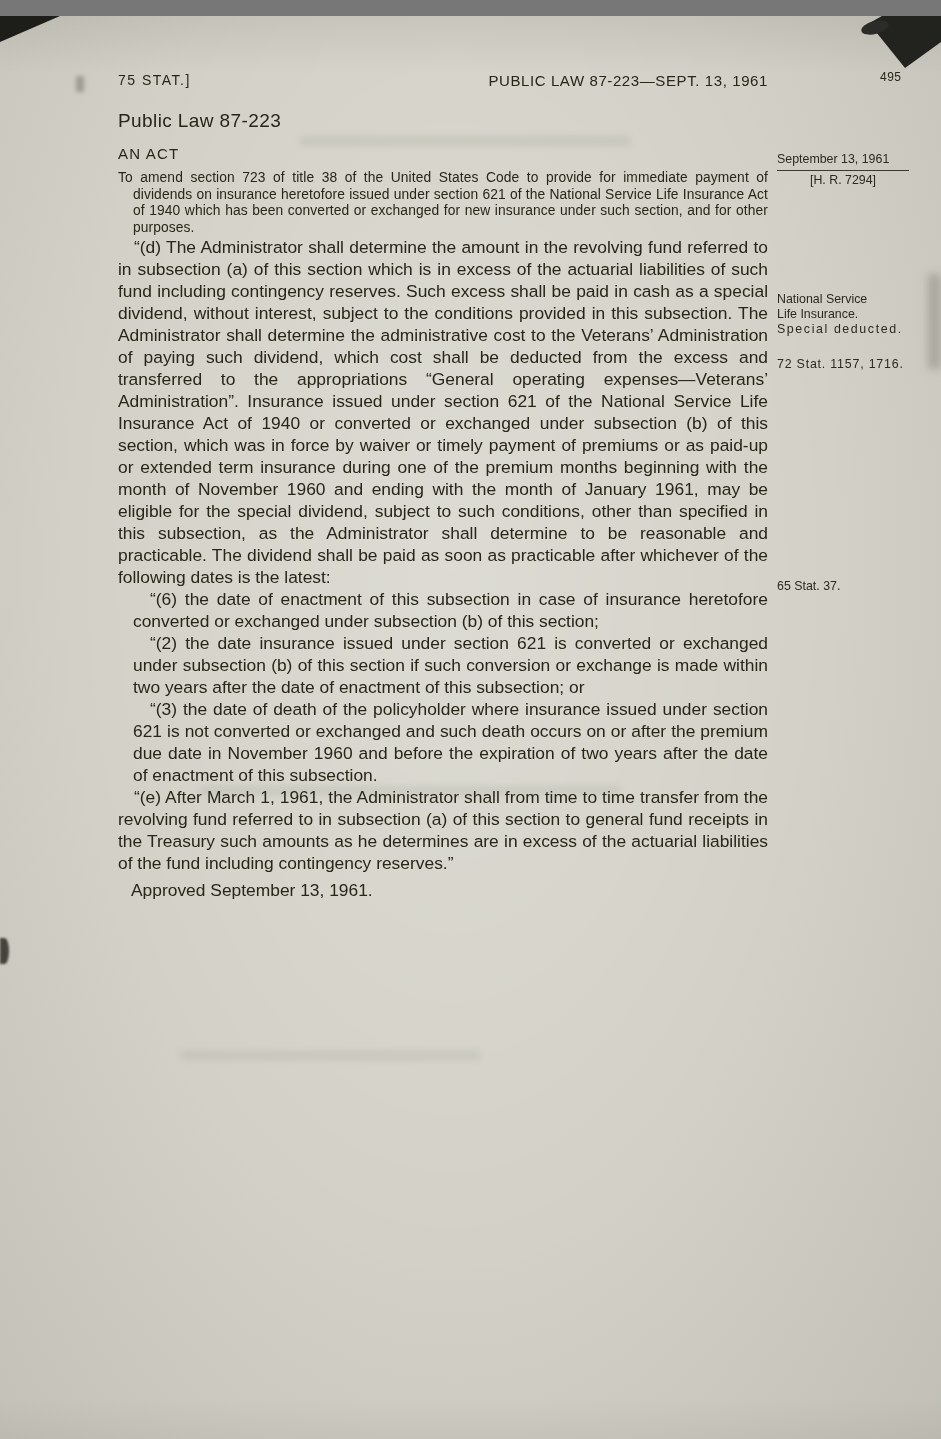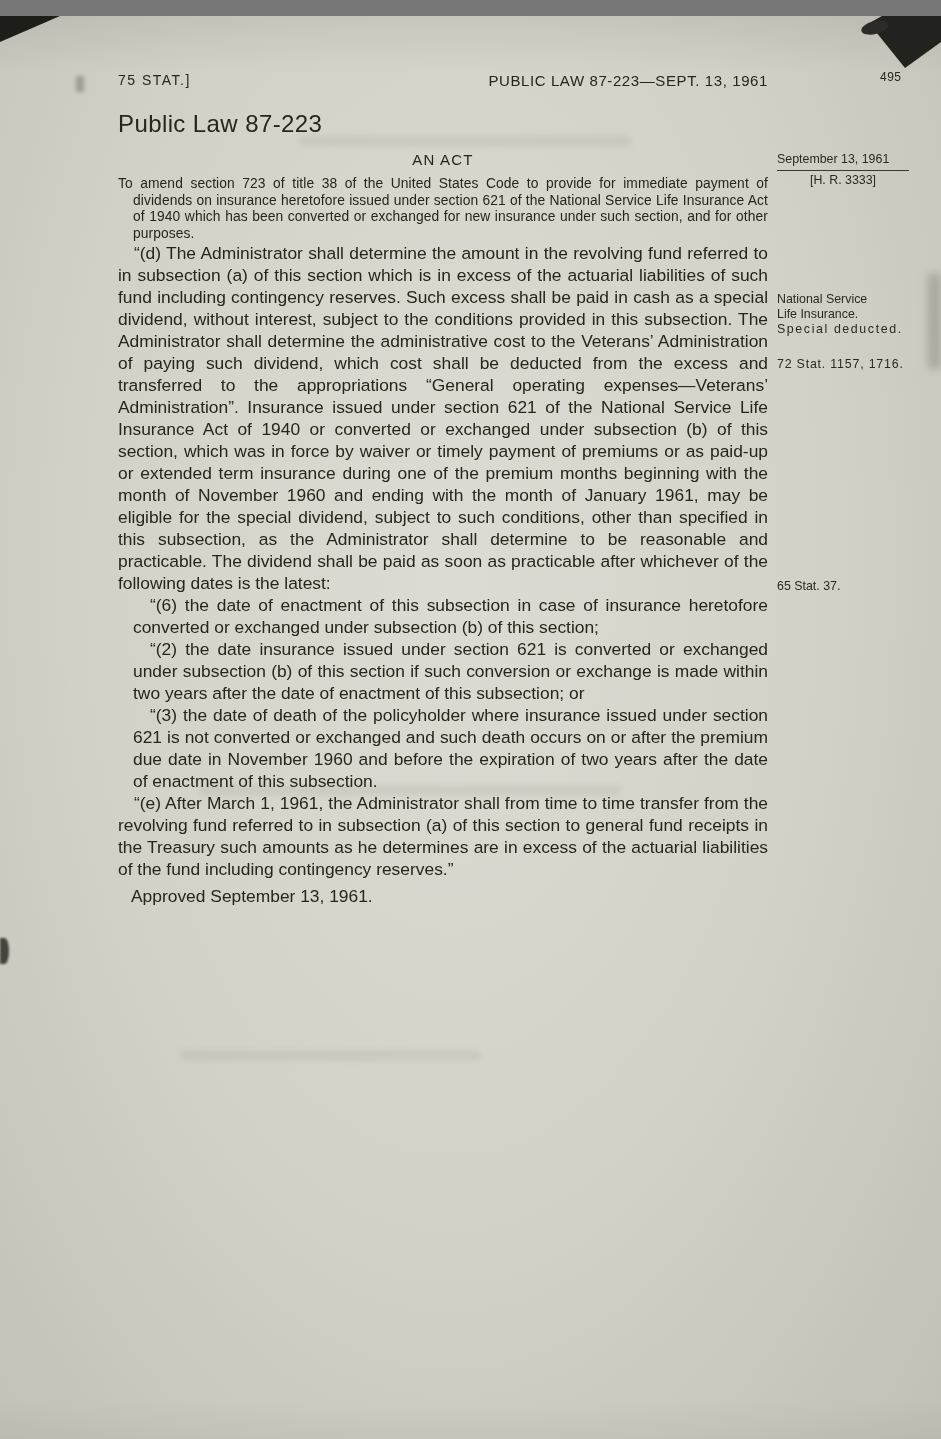--- a/index.html
+++ b/index.html
@@ -24,22 +24,22 @@
   .smudge-left{position:absolute;left:76px;top:60px;width:8px;height:16px;background:rgba(70,70,62,.35);filter:blur(2px);}
 
   
   .running-head{position:absolute;top:56px;left:118px;width:650px;font-size:15px;}
   .rh-left{position:absolute;left:0;top:0;letter-spacing:1.5px;font-size:14px;}
   .rh-center{position:absolute;left:0;right:0;text-align:right;top:0;letter-spacing:0.6px;font-size:15px;}
   .rh-page{position:absolute;left:762px;top:-2px;font-size:12px;letter-spacing:0.5px;}
 
   
   .column{position:absolute;left:118px;top:94px;width:650px;}
-  .law-title{font-size:24px;letter-spacing:0.4px;}
-  .act-heading{text-align:center;font-size:15px;letter-spacing:1.2px;margin-top:13px;}
+  .law-title{font-size:19px;letter-spacing:0.4px;}
+  .act-heading{text-align:left;font-size:15px;letter-spacing:1.2px;margin-top:13px;}
   .preamble{
     margin-top:8px;font-size:13.8px;line-height:16.6px;text-align:justify;
     padding-left:15px;text-indent:-15px;letter-spacing:0.1px;
   }
   .body-text p{margin:0;font-size:17.4px;line-height:22px;text-align:justify;}
   .enacting{margin-top:26px !important;text-indent:14px;}
   .para-main{text-indent:16px;}
   .para-sub{margin-left:15px !important;text-indent:17px;width:635px;}
   .approved{margin-top:5px !important;text-indent:13px;text-align:left !important;}
 
@@ -72,21 +72,21 @@
 
   <div class="running-head">
     <span class="rh-left">75 STAT.]</span>
     <span class="rh-center">PUBLIC LAW 87-223—SEPT. 13, 1961</span>
     <span class="rh-page">495</span>
   </div>
 
   <div class="margin-note date-note">
     <div>September 13, 1961</div>
     <div class="rule"></div>
-    <div class="bill-no">[H. R. 3333]</div>
+    <div class="bill-no">[H. R. 7294]</div>
   </div>
 
   <div class="margin-note" style="top:276px;">
     <div>National Service</div>
     <div>Life Insurance.</div>
     <div class="ls" style="margin-top:1px;">Special deducted.</div>
   </div>
   <div class="margin-note ls2" style="top:341px;">
     <div>72 Stat. 1157, 1716.</div>
   </div>

